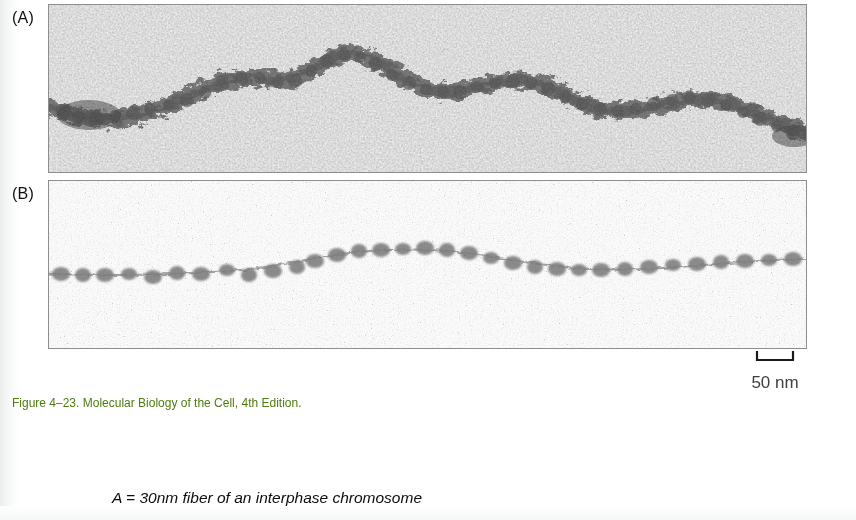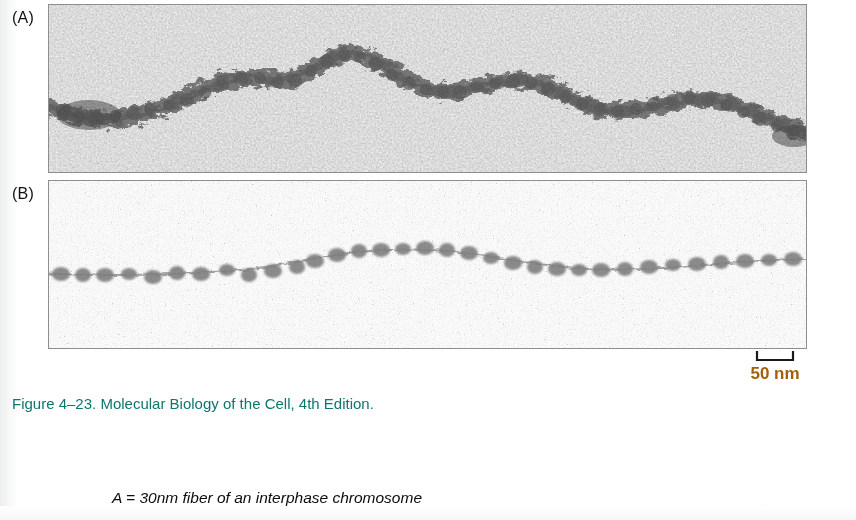--- a/index.html
+++ b/index.html
@@ -58,33 +58,32 @@
     left: 740px;
     top: 350px;
     width: 70px;
     text-align: center;
   }
   .scalebar-glyph { display: block; margin: 0 auto; }
   .scalebar-text {
     display: block;
     font-size: 17px;
     line-height: 20px;
-    margin-top: 1px;
-    color: #a16207;
+    margin-top: 10px;
+    color: #404040;
     white-space: nowrap;
-    font-weight: bold;
   }
 
   .figure-caption {
     position: absolute;
     left: 12px;
     top: 394px;
-    font-size: 15px;
+    font-size: 12px;
     line-height: 19px;
-    color: #0f766e;
+    color: #4d7c0f;
     white-space: nowrap;
   }
 
   .legend-block {
     position: absolute;
     left: 112px;
     top: 443px;
     font-size: 15.5px;
     line-height: 22px;
     color: #0d0d0d;

